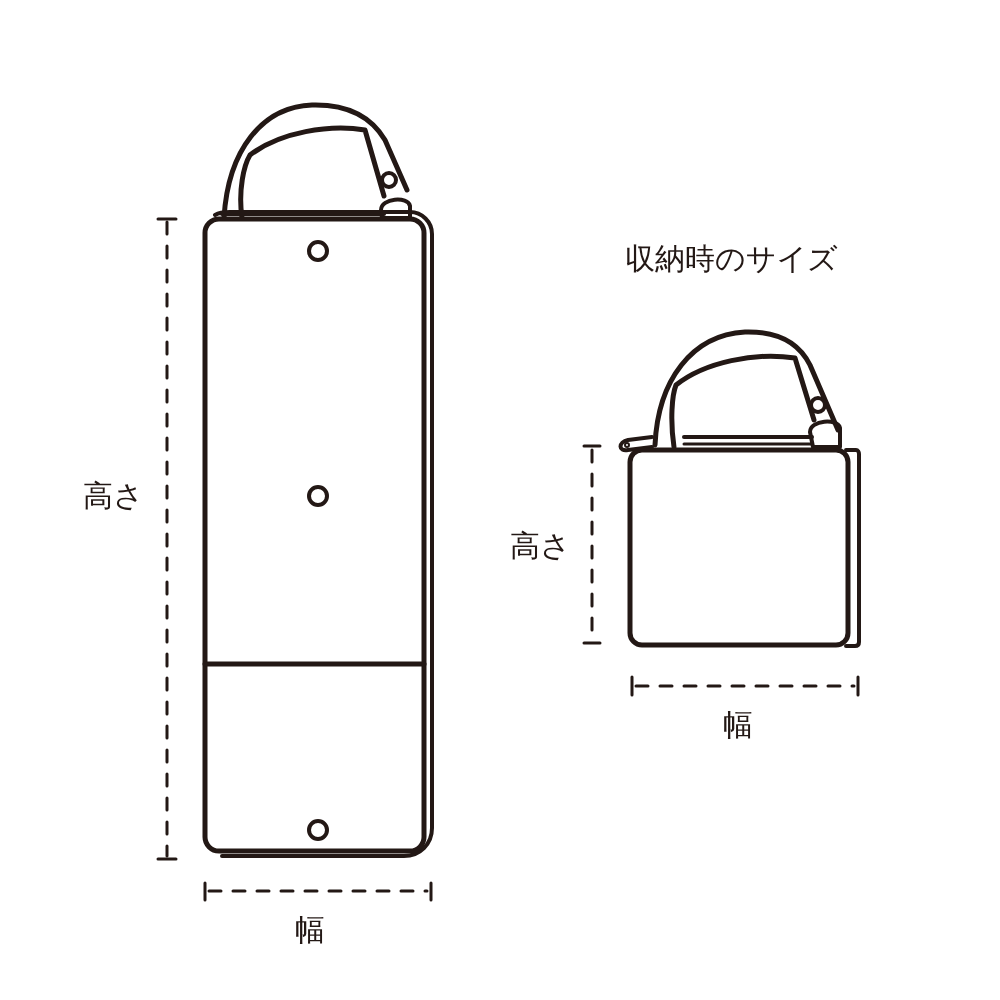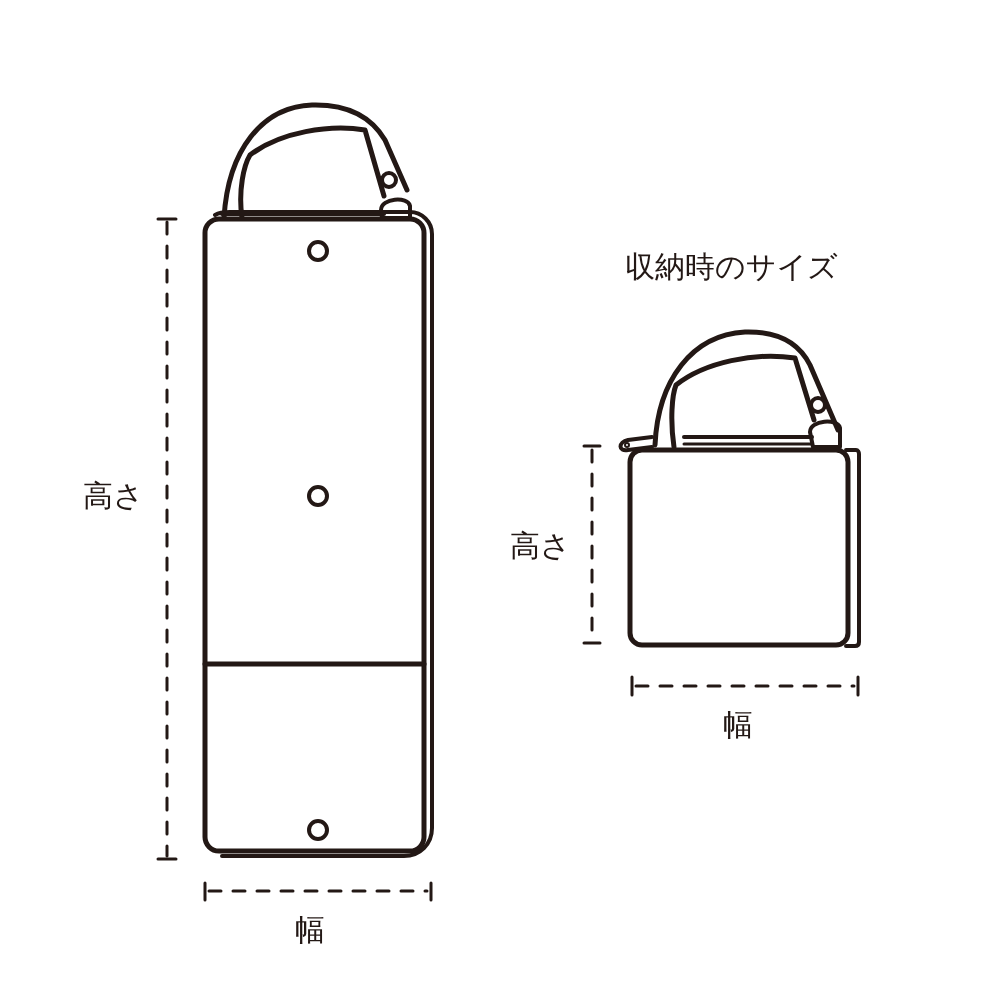--- a/index.html
+++ b/index.html
@@ -77,21 +77,21 @@
     </g>
 
     <g stroke-width="3">
       <line x1="632" y1="677" x2="632" y2="695"></line>
       <line x1="858" y1="677" x2="858" y2="695"></line>
       <line x1="636" y1="686" x2="854" y2="686" stroke-dasharray="12,12"></line>
     </g>
   </g>
 </svg>
 
-<div class="lbl" style="left:625px; top:252px;">収納時のサイズ</div>
+<div class="lbl" style="left:625px; top:244px;">収納時のサイズ</div>
 
 <div class="lbl" style="left:83px; top:481px;">高さ</div>
 
 <div class="lbl" style="left:295px; top:915px;">幅</div>
 
 <div class="lbl" style="left:510px; top:531px;">高さ</div>
 
 <div class="lbl" style="left:723px; top:710px;">幅</div>
 
 </body></html>

